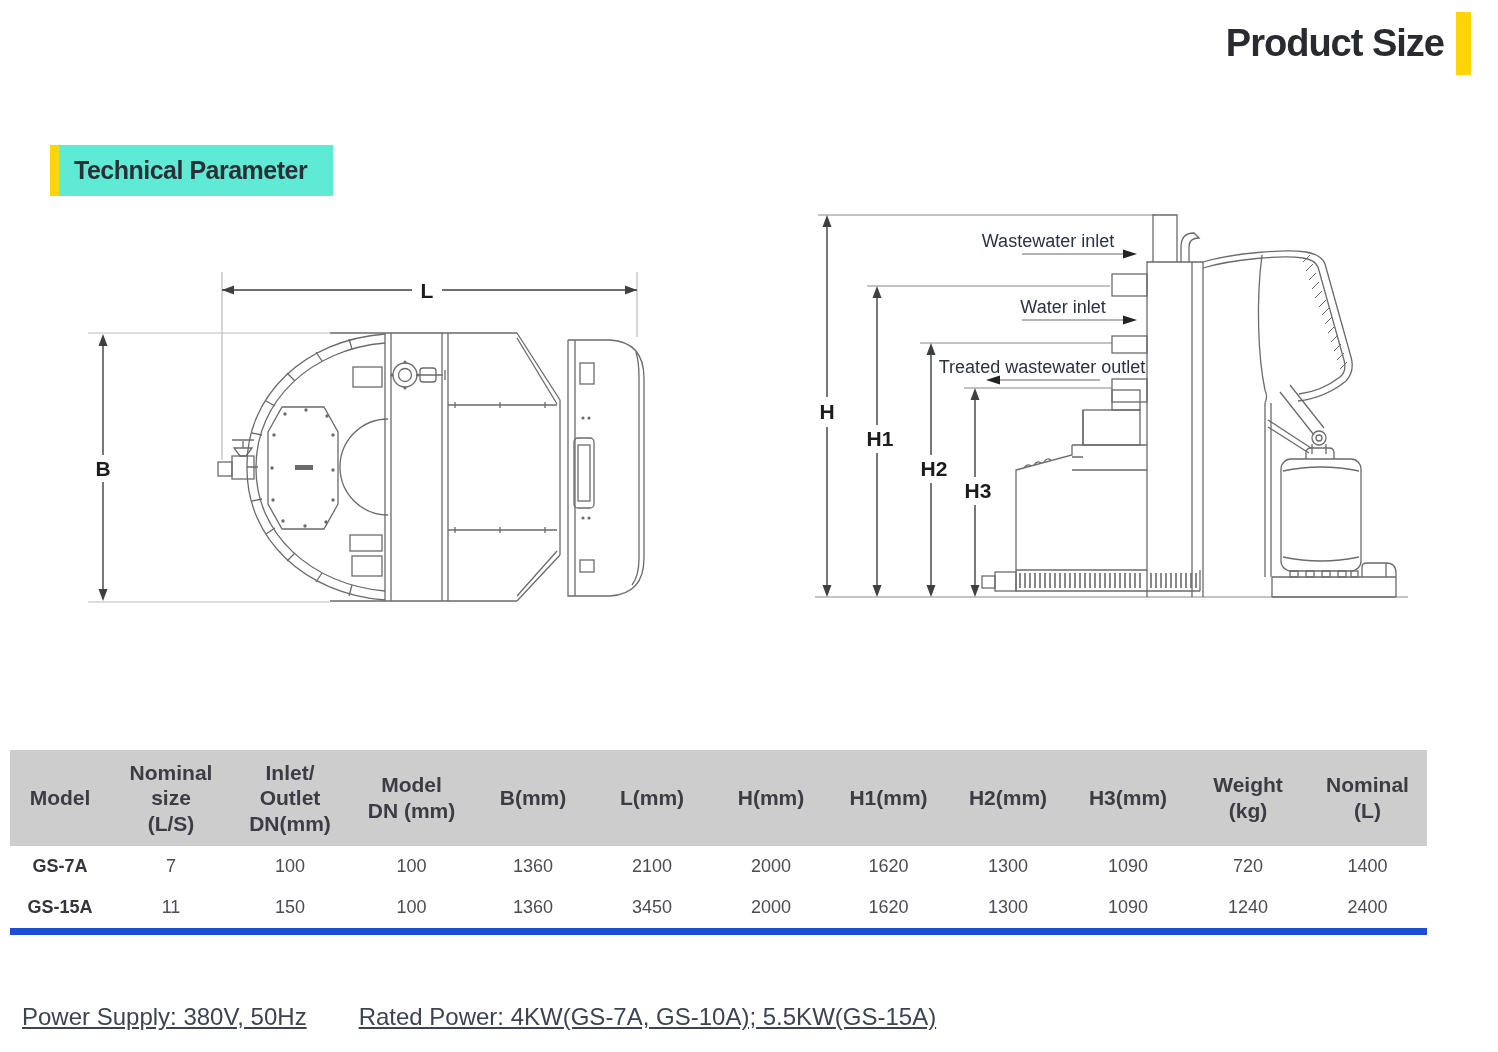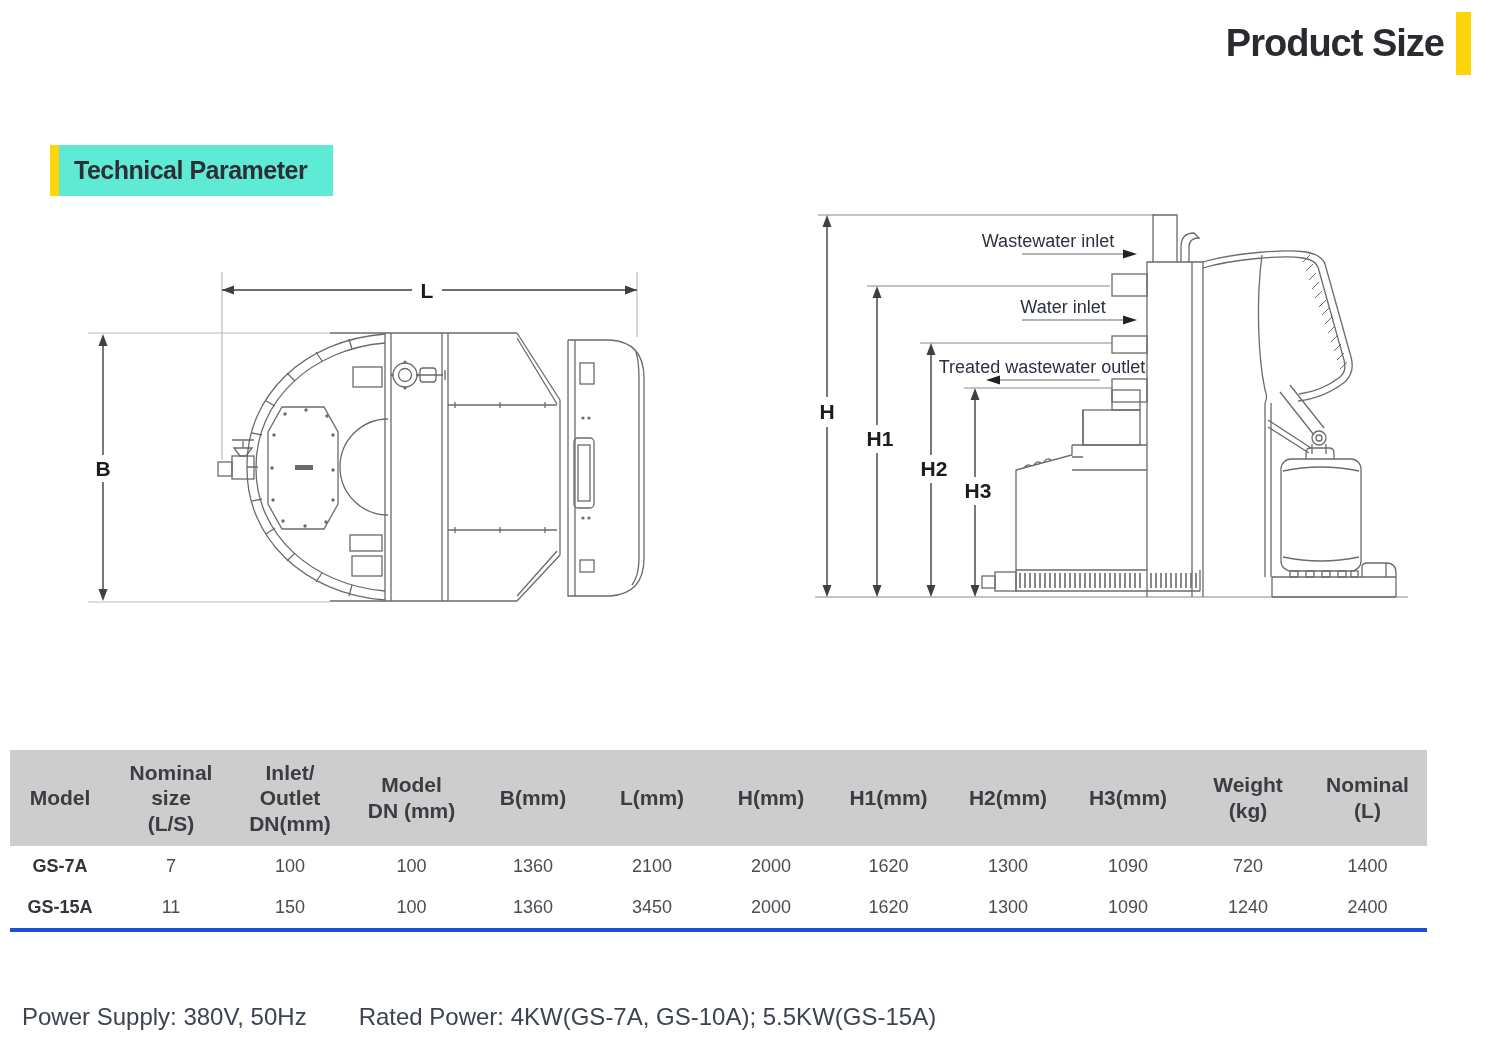--- a/index.html
+++ b/index.html
@@ -20,23 +20,23 @@
   .dimlbl{font-size:21px;font-weight:700;fill:#1c1c1c;}
   .fliplbl{font-size:18px;fill:#2a3140;}
   
   .spec-table{position:absolute;left:10px;top:750px;width:1417px;border-collapse:collapse;table-layout:fixed;}
   .spec-table th{background:#cdcdcd;font-size:21px;font-weight:600;color:#3c3c44;
                  white-space:pre-line;line-height:1.22;height:96px;text-align:center;vertical-align:middle;padding:0;}
   .spec-table td{font-size:18px;color:#4c4c54;height:41px;text-align:center;vertical-align:middle;padding:0;
                  font-weight:400;}
   .spec-table td.model{font-weight:700;color:#34343c;}
   .spec-table tr.alt td{background:#e8e8e8;}
-  .spec-table tbody tr:last-child td{border-bottom:4px solid #1d4ed8;}
-  
-  .footer{position:absolute;left:22px;top:1003px;font-size:24px;color:#3d4350;}
+  .spec-table tbody tr:last-child td{border-bottom:7px solid #1d4ed8;}
+  
+  .footer{position:absolute;left:22px;top:1003px;font-size:24px;color:#3d4350;text-decoration:underline;}
   .footer span{margin-right:52px;}
 </style>
 </head>
 <body>
 
 <div class="page">
 
   <div class="title-wrap">
     <div class="page-title">Product Size</div>
     <div class="title-bar" style="background:#FFD408;"></div>

